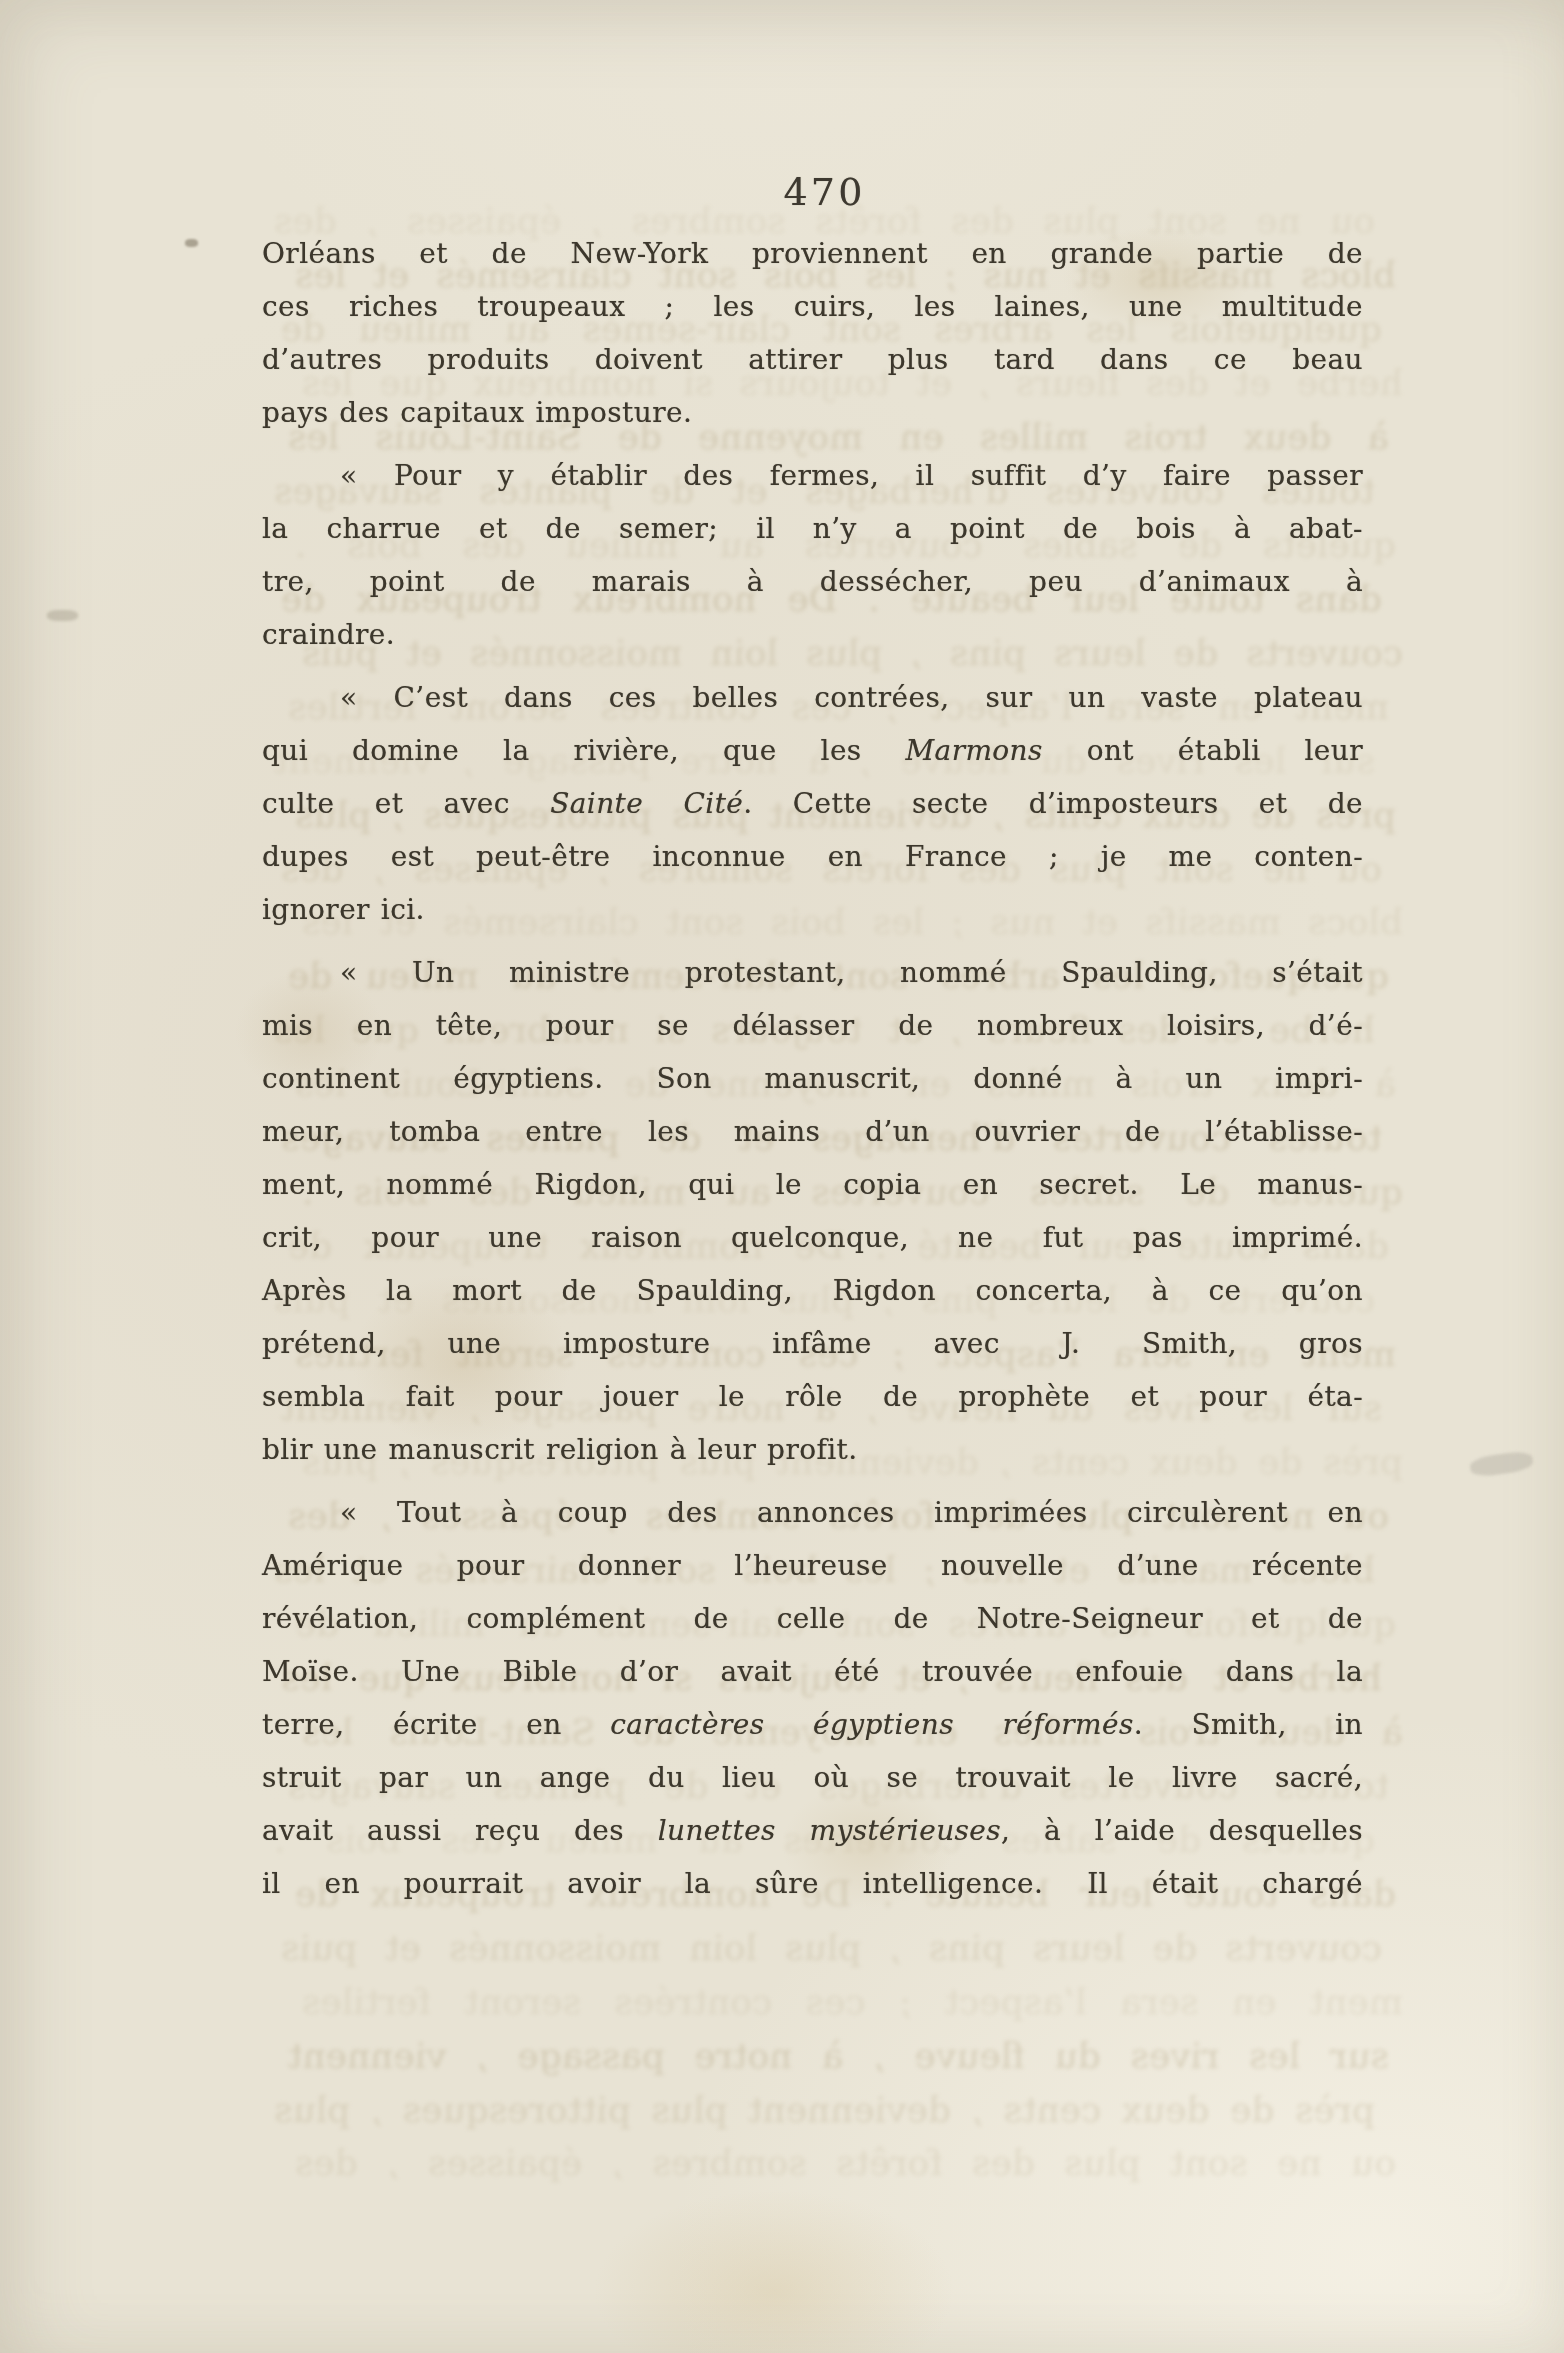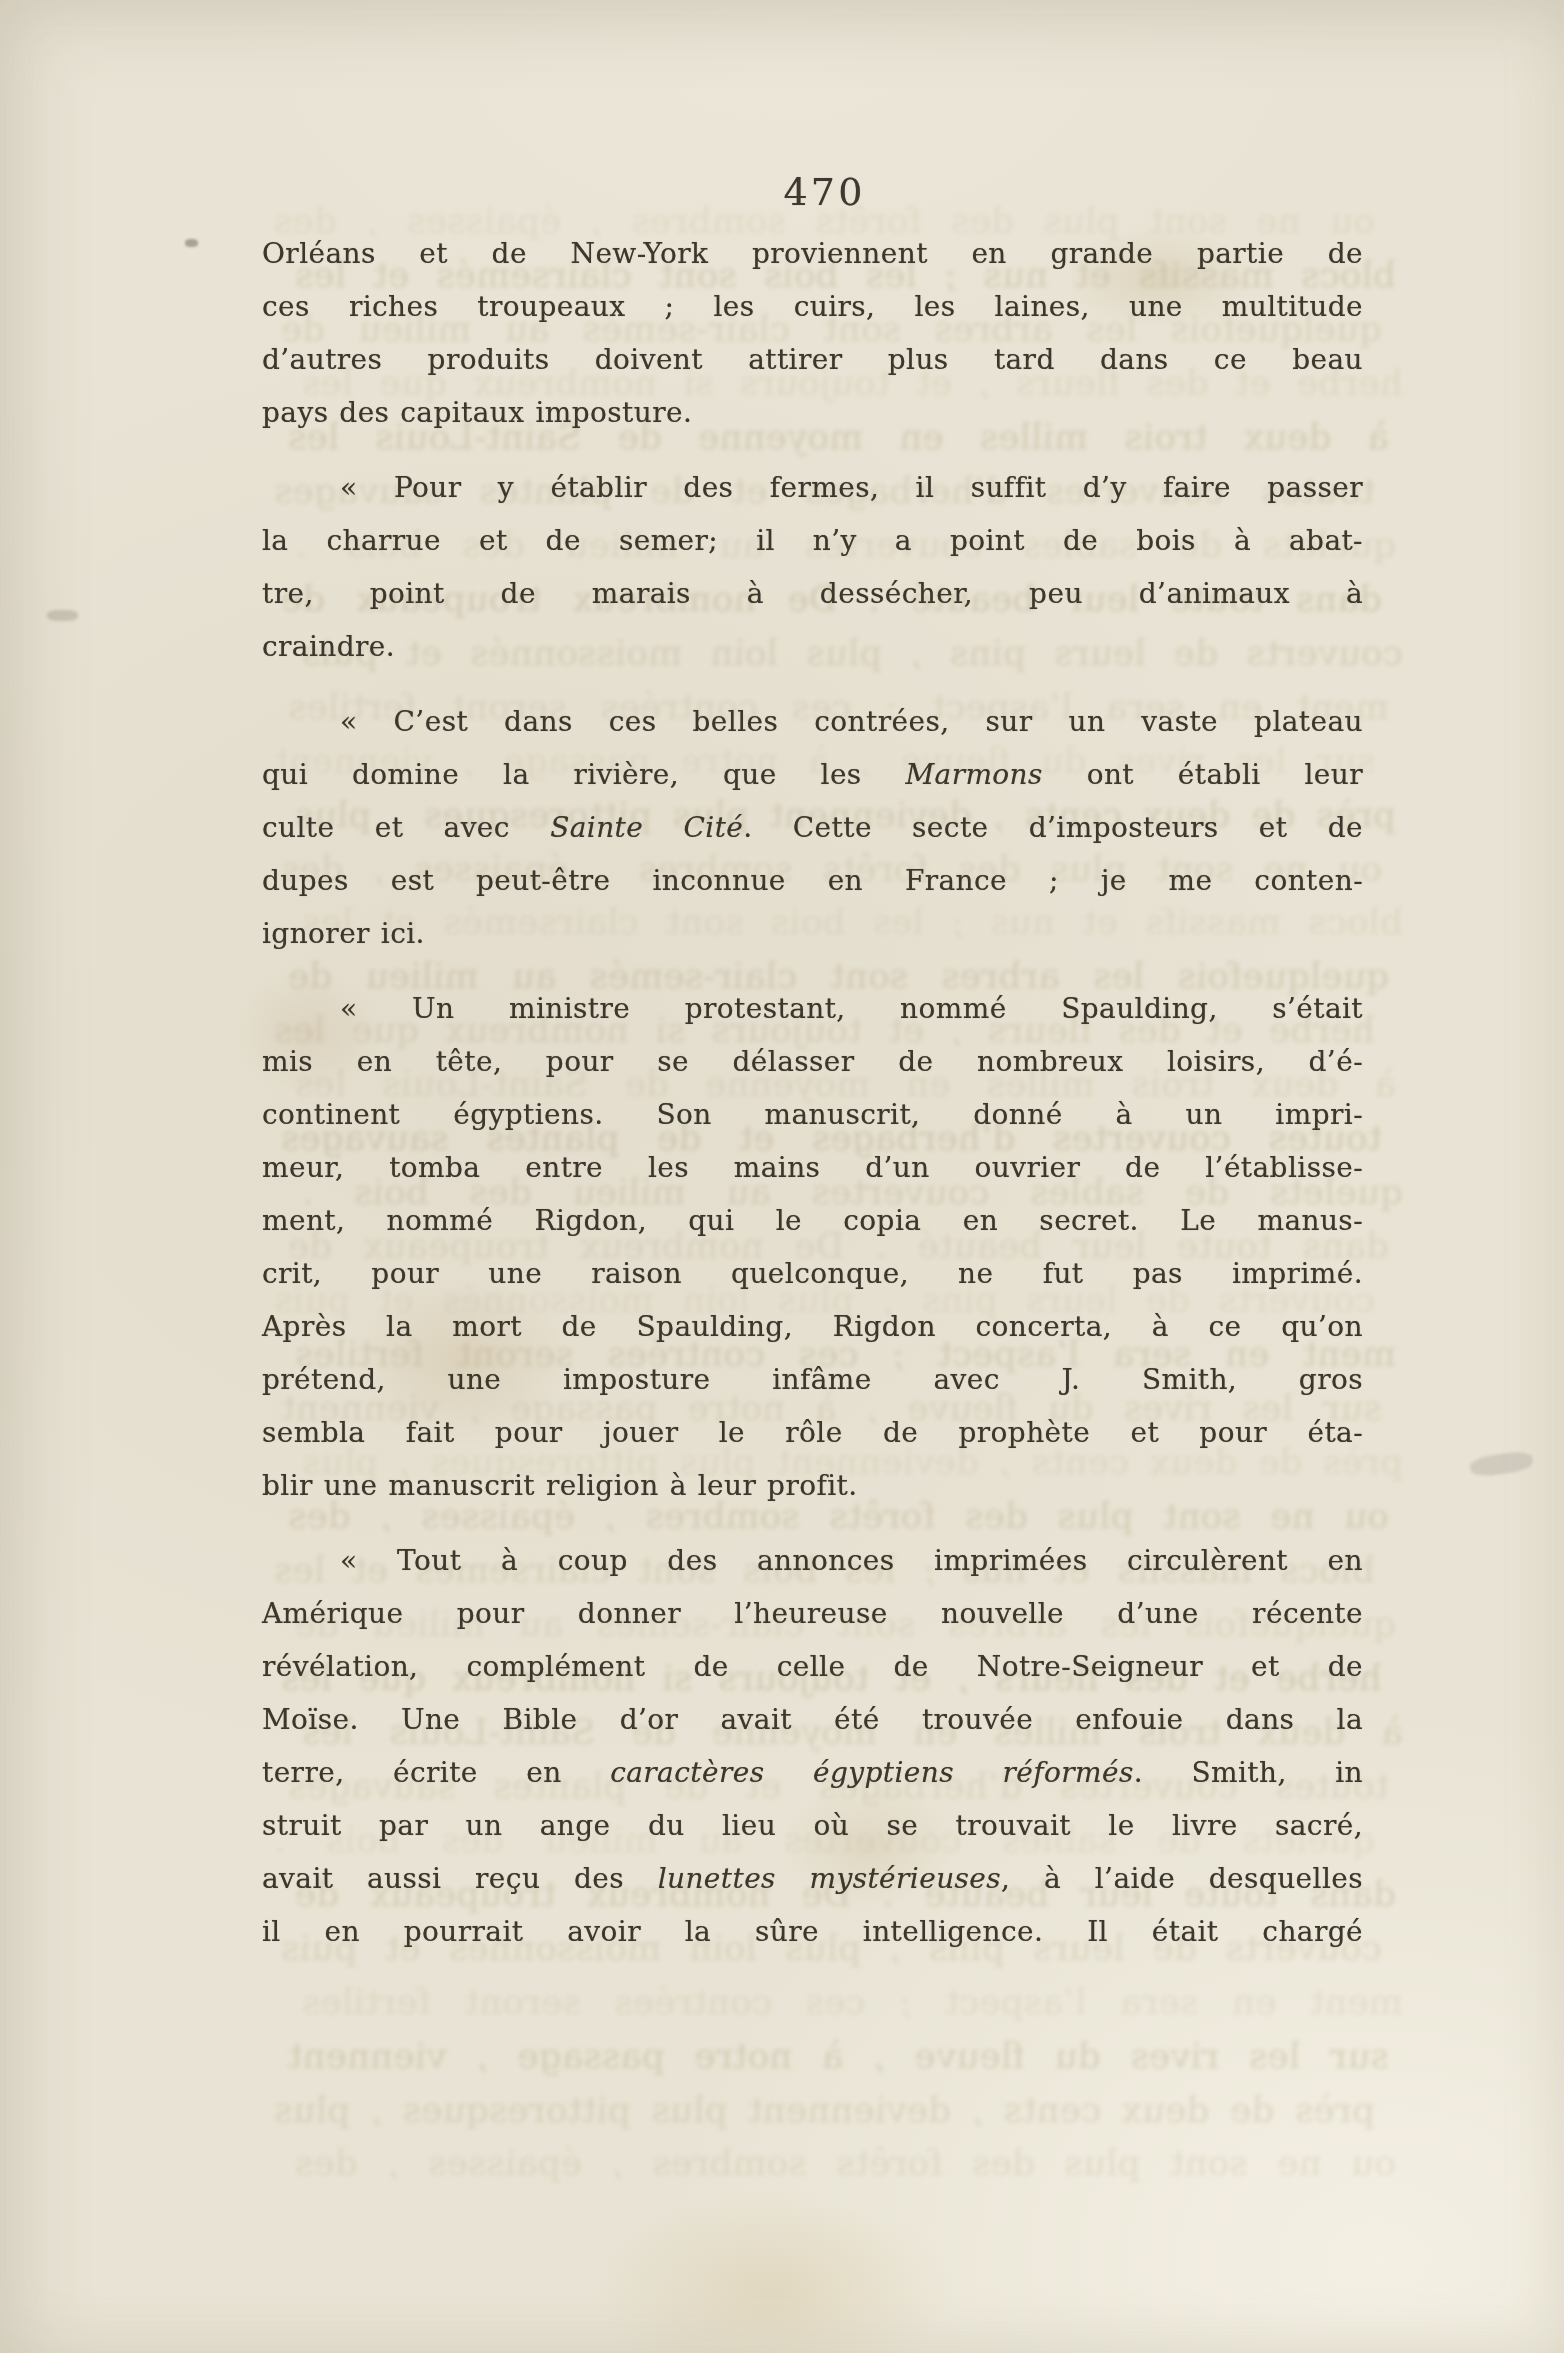--- a/index.html
+++ b/index.html
@@ -18,21 +18,21 @@
     text-align:center;font-size:38px;color:#3e3930;letter-spacing:3.1px;
     text-shadow:0 0 0.8px rgba(60,54,42,.55);
   }
   .textblock{
     position:absolute;left:262px;top:227px;width:1101px;
     font-size:28px;line-height:53px;color:#3c372c;
     text-shadow:0 0 0.8px rgba(58,52,40,.55);
     z-index:3;
   }
   .para{margin:0;}
-  .para + .para{margin-top:22px;}
+  .para + .para{margin-top:10px;}
   .line{
     text-align:justify;text-align-last:justify;
     height:53px;letter-spacing:0.4px;word-spacing:1.6px;
     white-space:normal;
   }
   .line.short{text-align-last:left;}
   .line.indent{padding-left:78px;}
   .it{font-style:italic;}
   .bleedlayer{position:absolute;left:0;top:0;width:100%;height:100%;z-index:1;}
   .bleed{

